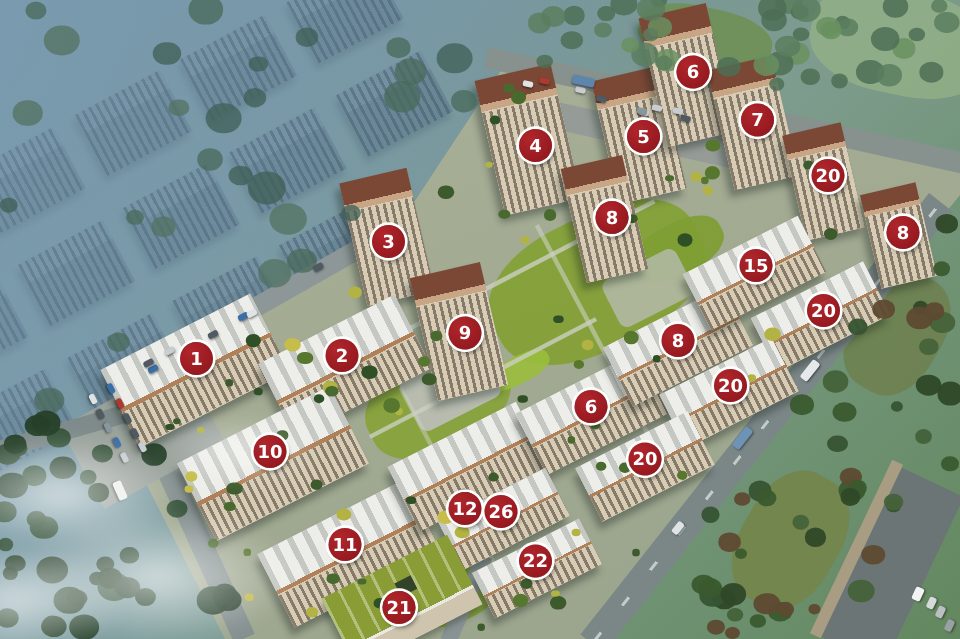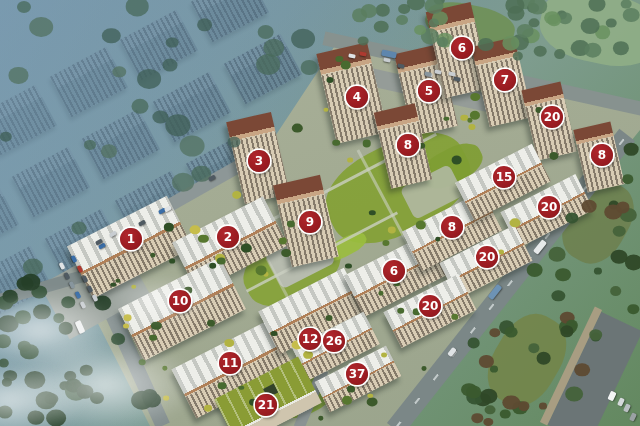--- a/index.html
+++ b/index.html
@@ -422,16 +422,16 @@
       <div class="marker" style="left: 310px; top: 307px; margin-top: 32px;">12</div>
       <div class="marker" style="left: 394px; top: 271px;">6</div>
       <div class="marker" style="left: 452px; top: 227px;">8</div>
       <div class="marker" style="left: 504px; top: 177px;">15</div>
       <div class="marker" style="left: 552px; top: 117px;">20</div>
       <div class="marker" style="left: 602px; top: 155px;">8</div>
       <div class="marker" style="left: 549px; top: 207px;">20</div>
       <div class="marker" style="left: 487px; top: 257px;">20</div>
       <div class="marker" style="left: 430px; top: 306px;">20</div>
       <div class="marker" style="left: 334px; top: 341px;">26</div>
-      <div class="marker" style="left: 357px; top: 374px;">37</div>
+      <div class="marker" style="left: 357px; top: 374px;">22</div>
       <div class="marker" style="left: 266px; top: 405px;">21</div>
     </div>
 </div>
 
 </body></html>

